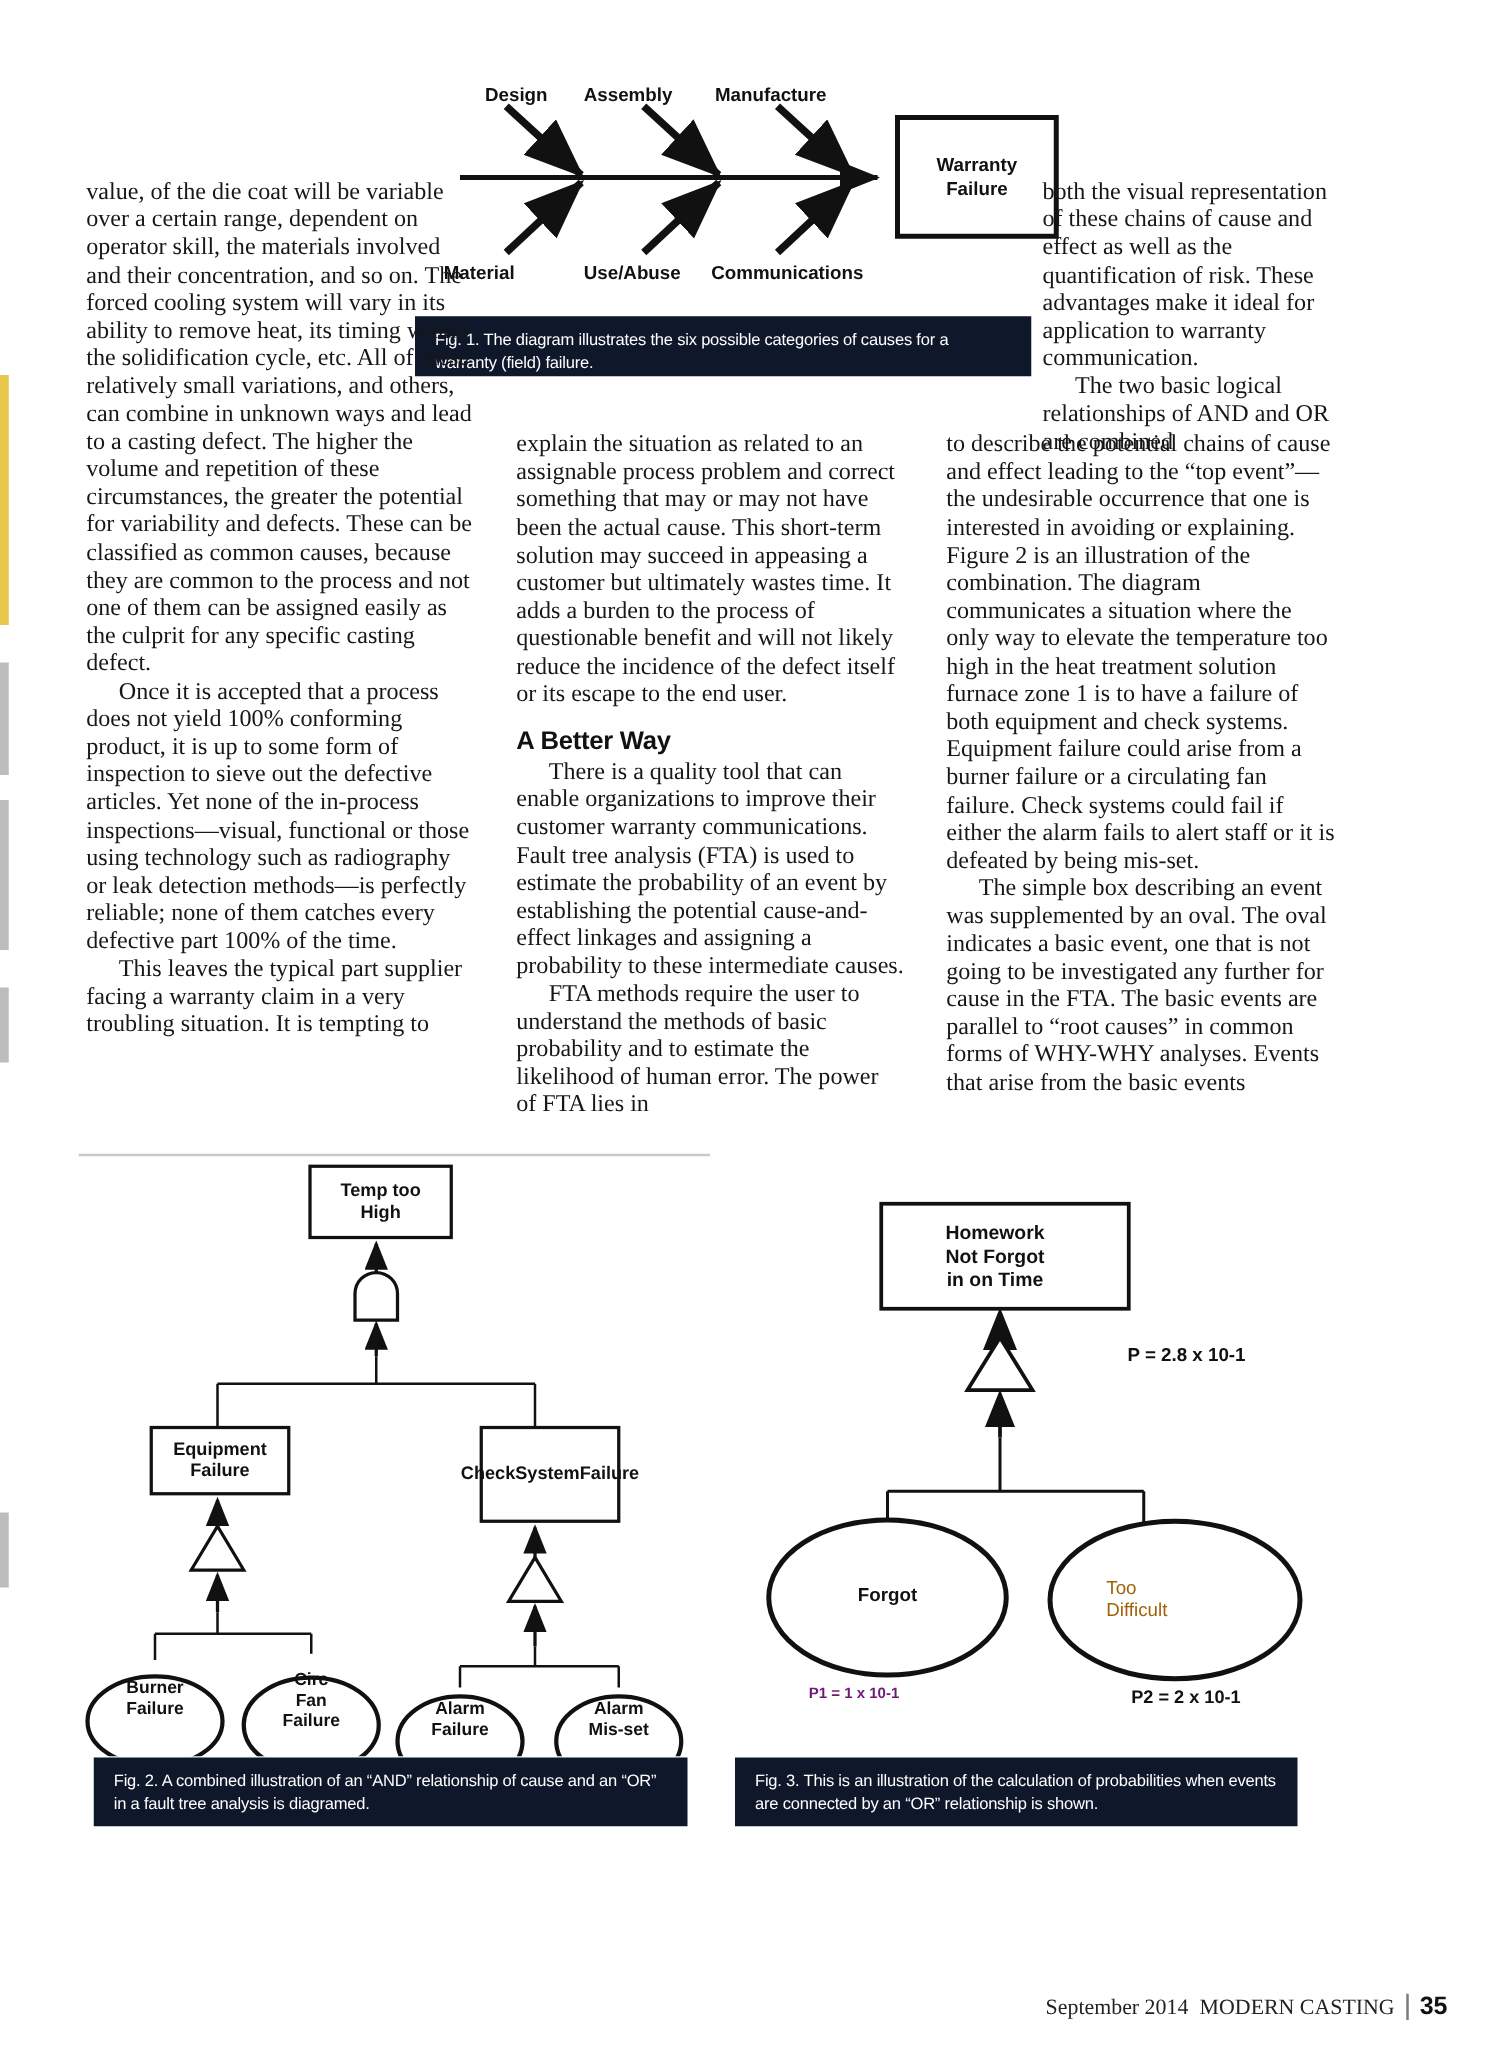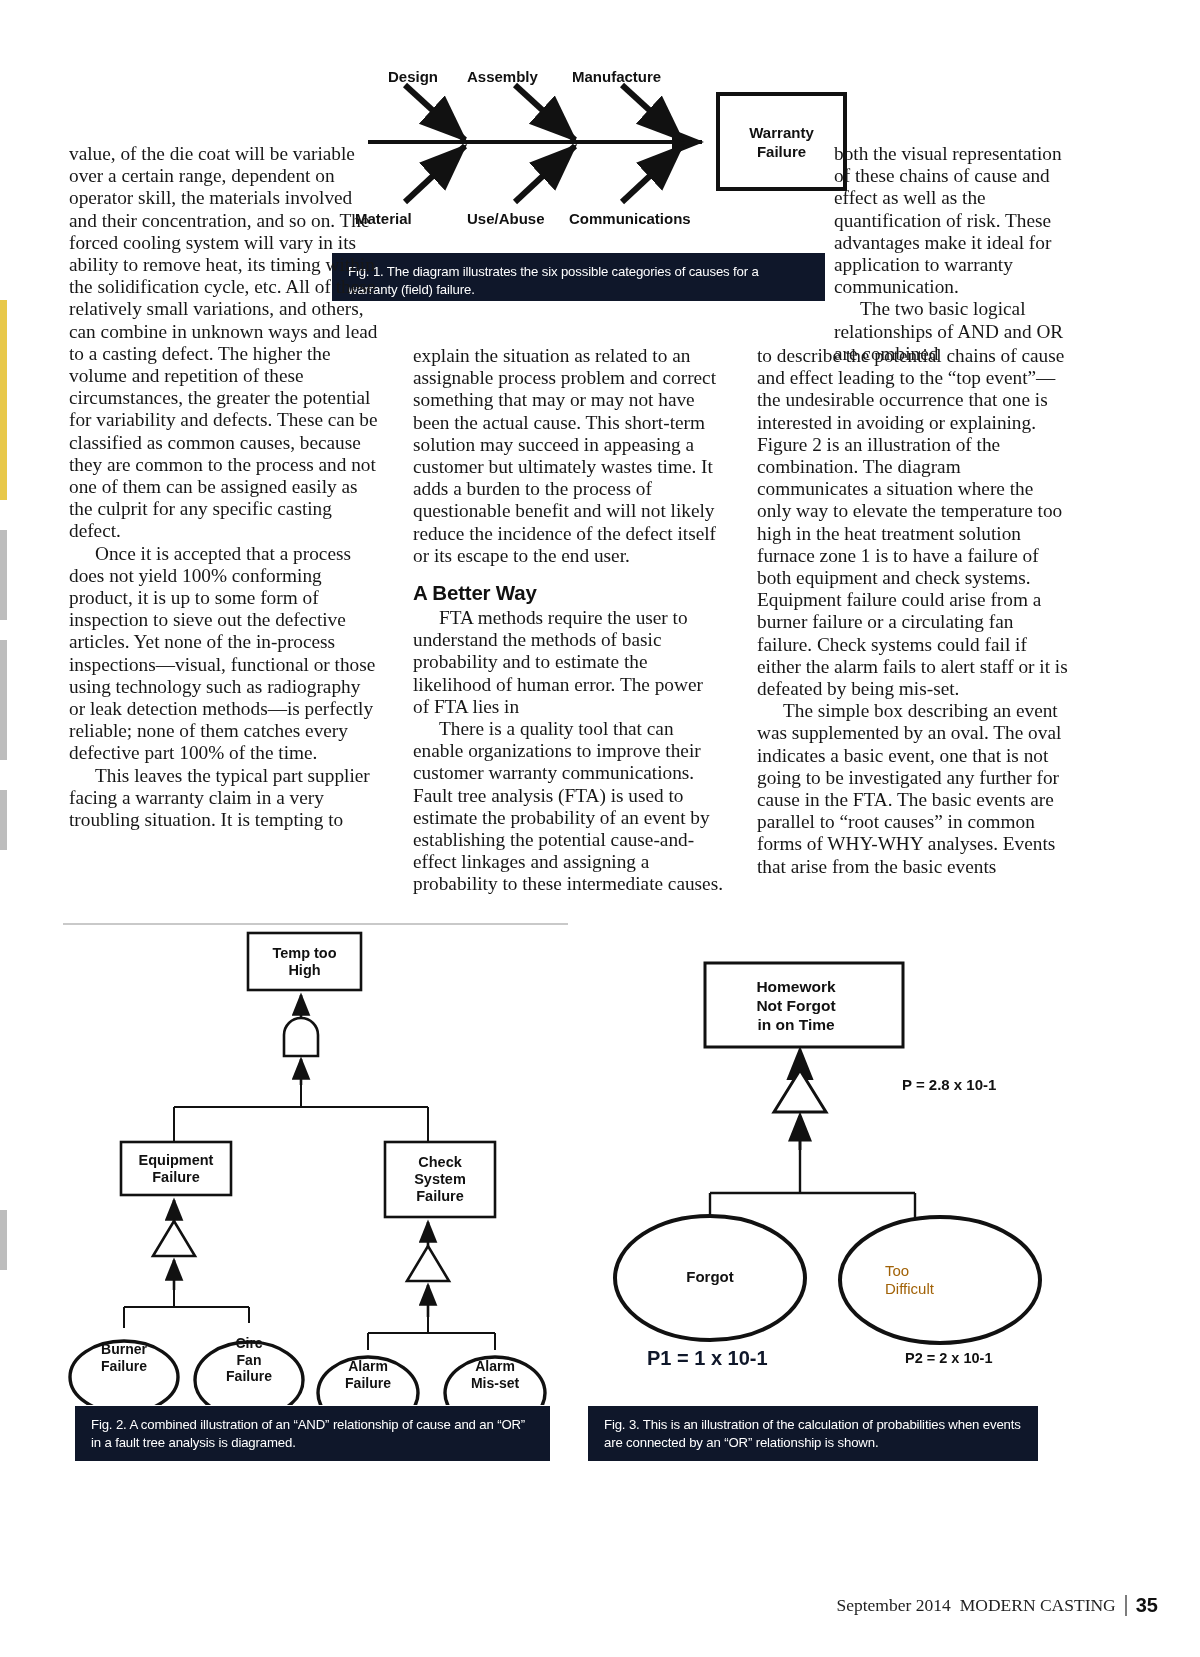--- a/index.html
+++ b/index.html
@@ -122,22 +122,22 @@
 
   <div class="col" style="left:69px;top:143px;width:310px;">
     <p>value, of the die coat will be variable over a certain range, dependent on operator skill, the materials involved and their concentration, and so on. The forced cooling system will vary in its ability to remove heat, its timing within the solidification cycle, etc. All of these relatively small variations, and others, can combine in unknown ways and lead to a casting defect. The higher the volume and repetition of these circumstances, the greater the potential for variability and defects. These can be classified as common causes, because they are common to the process and not one of them can be assigned easily as the culprit for any specific casting defect.</p>
     <p class="ind">Once it is accepted that a process does not yield 100% conforming product, it is up to some form of inspection to sieve out the defective articles. Yet none of the in-process inspections—visual, functional or those using technology such as radiography or leak detection methods—is perfectly reliable; none of them catches every defective part 100% of the time.</p>
     <p class="ind">This leaves the typical part supplier facing a warranty claim in a very troubling situation. It is tempting to</p>
   </div>
 
   <div class="col" style="left:413px;top:345px;width:310px;">
     <p>explain the situation as related to an assignable process problem and correct something that may or may not have been the actual cause. This short-term solution may succeed in appeasing a customer but ultimately wastes time. It adds a burden to the process of questionable benefit and will not likely reduce the incidence of the defect itself or its escape to the end user.</p>
     <h2 class="subhead">A Better Way</h2>
+    <p class="ind">There is a quality tool that can enable organizations to improve their customer warranty communications. Fault tree analysis (FTA) is used to estimate the probability of an event by establishing the potential cause-and-effect linkages and assigning a probability to these intermediate causes.</p>
     <p class="ind">FTA methods require the user to understand the methods of basic probability and to estimate the likelihood of human error. The power of FTA lies in</p>
-    <p class="ind">There is a quality tool that can enable organizations to improve their customer warranty communications. Fault tree analysis (FTA) is used to estimate the probability of an event by establishing the potential cause-and-effect linkages and assigning a probability to these intermediate causes.</p>
   </div>
 
   <div class="col" style="left:834px;top:143px;width:236px;">
     <p>both the visual representation of these chains of cause and effect as well as the quantification of risk. These advantages make it ideal for application to warranty communication.</p>
     <p class="ind">The two basic logical relationships of AND and OR are combined</p>
   </div>
 
   <div class="col" style="left:757px;top:345px;width:312px;">
     <p>to describe the potential chains of cause and effect leading to the “top event”—the undesirable occurrence that one is interested in avoiding or explaining. Figure 2 is an illustration of the combination. The diagram communicates a situation where the only way to elevate the temperature too high in the heat treatment solution furnace zone 1 is to have a failure of both equipment and check systems. Equipment failure could arise from a burner failure or a circulating fan failure. Check systems could fail if either the alarm fails to alert staff or it is defeated by being mis-set.</p>
     <p class="ind">The simple box describing an event was supplemented by an oval. The oval indicates a basic event, one that is not going to be investigated any further for cause in the FTA. The basic events are parallel to “root causes” in common forms of WHY-WHY analyses. Events that arise from the basic events</p>
@@ -194,21 +194,21 @@
     <div style="position:absolute;left:185px;top:8px;width:113px;height:57px;display:flex;flex-direction:column;align-items:center;justify-content:center;font-family:'Liberation Sans',sans-serif;font-weight:bold;font-size:14.5px;line-height:17px;color:#111;text-align:center;">
       <span>Temp too</span>
       <span>High</span>
     </div>
 
     <div style="position:absolute;left:58px;top:217px;width:110px;height:53px;display:flex;flex-direction:column;align-items:center;justify-content:center;font-family:'Liberation Sans',sans-serif;font-weight:bold;font-size:14.5px;line-height:17px;color:#111;text-align:center;">
       <span>Equipment</span>
       <span>Failure</span>
     </div>
 
-    <div style="position:absolute;left:322px;top:217px;width:110px;height:75px;display:flex;flex-direction:column;align-items:center;justify-content:center;font-family:'Liberation Sans',sans-serif;font-weight:bold;font-size:14.5px;line-height:17px;color:#111;text-align:center;">
+    <div style="position:absolute;left:322px;top:217px;width:110px;height:75px;display:flex;flex-direction:row;align-items:center;justify-content:center;font-family:'Liberation Sans',sans-serif;font-weight:bold;font-size:14.5px;line-height:17px;color:#111;text-align:center;">
       <span>Check</span>
       <span>System</span>
       <span>Failure</span>
     </div>
 
     <div style="position:absolute;left:7px;top:416px;width:108px;display:flex;flex-direction:column;align-items:center;font-family:'Liberation Sans',sans-serif;font-weight:bold;font-size:14px;line-height:16.5px;color:#111;text-align:center;">
       <span>Burner</span>
       <span>Failure</span>
     </div>
 
@@ -264,21 +264,21 @@
 
     <div style="position:absolute;left:302px;top:126px;font-family:'Liberation Sans',sans-serif;font-weight:bold;font-size:15px;color:#111;white-space:nowrap;">P = 2.8 x 10-1</div>
 
     <div style="position:absolute;left:50px;top:318px;width:120px;text-align:center;font-family:'Liberation Sans',sans-serif;font-weight:bold;font-size:15px;color:#111;">Forgot</div>
 
     <div style="position:absolute;left:285px;top:312px;width:110px;display:flex;flex-direction:column;align-items:flex-start;font-family:'Liberation Sans',sans-serif;font-weight:normal;font-size:15px;line-height:18px;color:#a16207;text-align:center;">
       <span>Too</span>
       <span>Difficult</span>
     </div>
 
-    <div style="position:absolute;left:47px;top:397px;font-family:'Liberation Sans',sans-serif;font-weight:bold;font-size:20px;color:#0f172a;white-space:nowrap;">P1 = 1 x 10-1</div>
+    <div style="position:absolute;left:47px;top:397px;font-family:'Liberation Sans',sans-serif;font-weight:bold;font-size:12px;color:#701a75;white-space:nowrap;">P1 = 1 x 10-1</div>
 
     <div style="position:absolute;left:305px;top:400px;font-family:'Liberation Sans',sans-serif;font-weight:bold;font-size:14.5px;color:#111;white-space:nowrap;">P2 = 2 x 10-1</div>
   </div>
 
   <div class="caption" style="left:588px;top:1406px;width:450px;height:55px;">Fig. 3. This is an illustration of the calculation of probabilities when events are connected by an “OR” relationship is shown.</div>
 
   <div class="footer">
     <span class="mc">September 2014</span>
     <span class="mc">MODERN CASTING</span>
     <span class="bar"></span>

